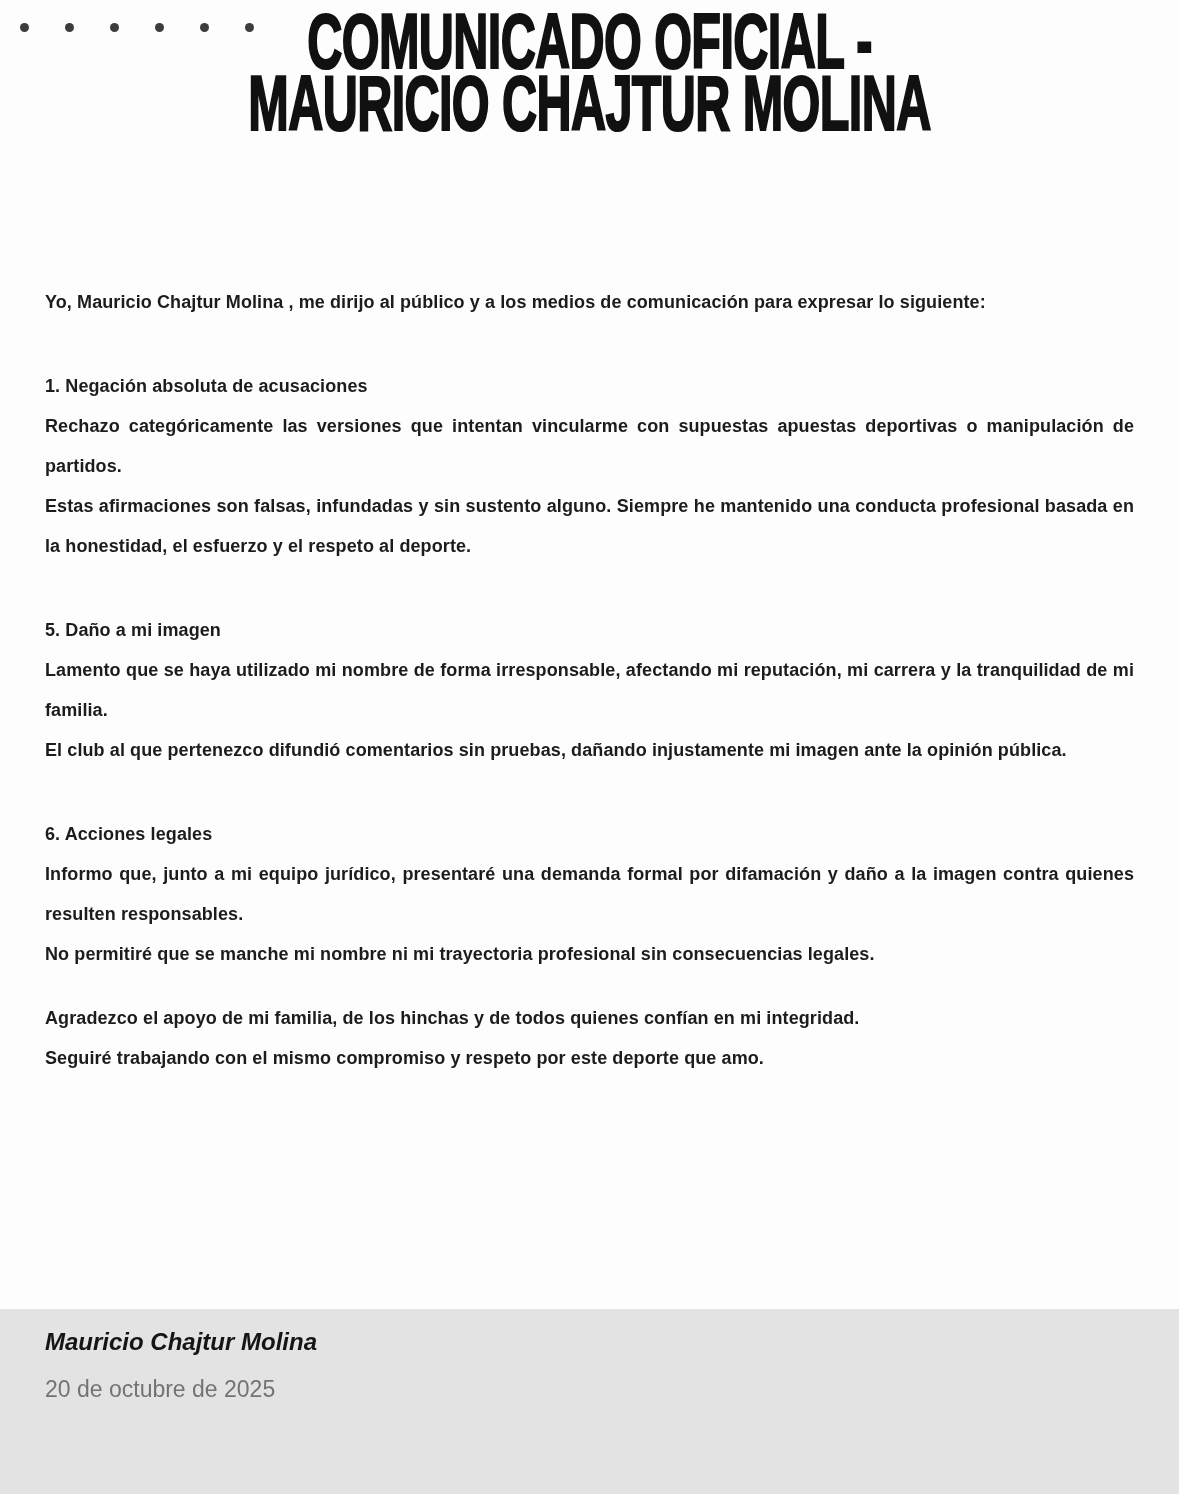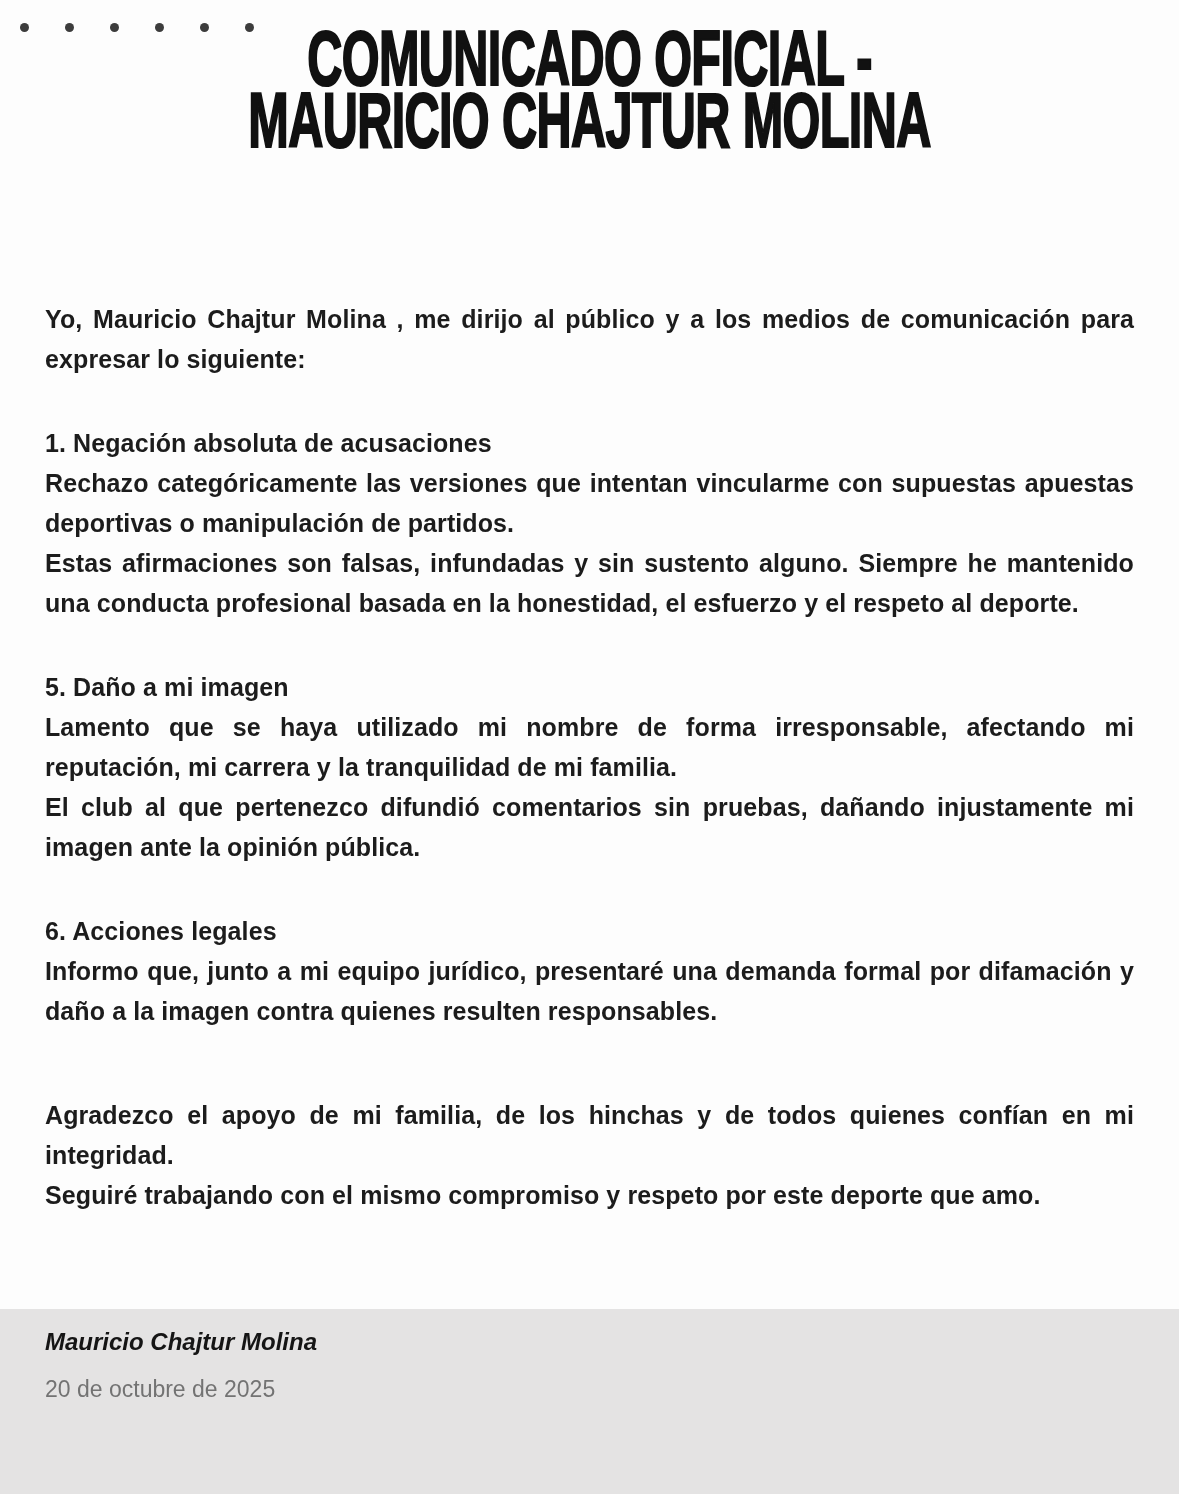--- a/index.html
+++ b/index.html
@@ -27,55 +27,55 @@
   }
   .dot {
     width: 9px;
     height: 9px;
     border-radius: 50%;
     background: #3c3c3c;
   }
 
   
   .title-block {
-    padding-top: 27px;
+    padding-top: 10px;
     text-align: center;
   }
   .title-line {
     display: block;
     font-weight: bold;
     font-size: 76px;
     line-height: 62px;
     letter-spacing: -1px;
     color: #111111;
     -webkit-text-stroke: 2.2px #111111;
     transform: scale(0.64, 1.02);
     transform-origin: 50% 50%;
     white-space: nowrap;
   }
 
   
   .doc-body {
     margin: 148px 45px 0 45px;
-    font-size: 25px;
+    font-size: 18px;
     font-weight: bold;
     line-height: 40px;
     letter-spacing: 0.1px;
   }
   .doc-body p {
     margin: 0;
     text-align: justify;
   }
   .section { margin-top: 44px; }
   .section-heading {
     margin: 0;
     font-weight: bold;
     text-align: left;
   }
-  .closing { margin-top: 64px; }
+  .closing { margin-top: 24px; }
 
   
   .footer {
     position: absolute;
     left: 0;
     bottom: 0;
     width: 100%;
     height: 185px;
     background: #e4e3e3;
     box-sizing: border-box;
@@ -127,20 +127,21 @@
 
     <div class="section">
       <p class="section-heading">5. Daño a mi imagen</p>
       <p>Lamento que se haya utilizado mi nombre de forma irresponsable, afectando mi reputación, mi carrera y la tranquilidad de mi familia.</p>
       <p>El club al que pertenezco difundió comentarios sin pruebas, dañando injustamente mi imagen ante la opinión pública.</p>
     </div>
 
     <div class="section">
       <p class="section-heading">6. Acciones legales</p>
       <p>Informo que, junto a mi equipo jurídico, presentaré una demanda formal por difamación y daño a la imagen contra quienes resulten responsables.</p>
+      <p>No permitiré que se manche mi nombre ni mi trayectoria profesional sin consecuencias legales.</p>
     </div>
 
     <div class="closing">
       <p>Agradezco el apoyo de mi familia, de los hinchas y de todos quienes confían en mi integridad.</p>
       <p>Seguiré trabajando con el mismo compromiso y respeto por este deporte que amo.</p>
     </div>
 
   </div>
 
   <div class="footer">

